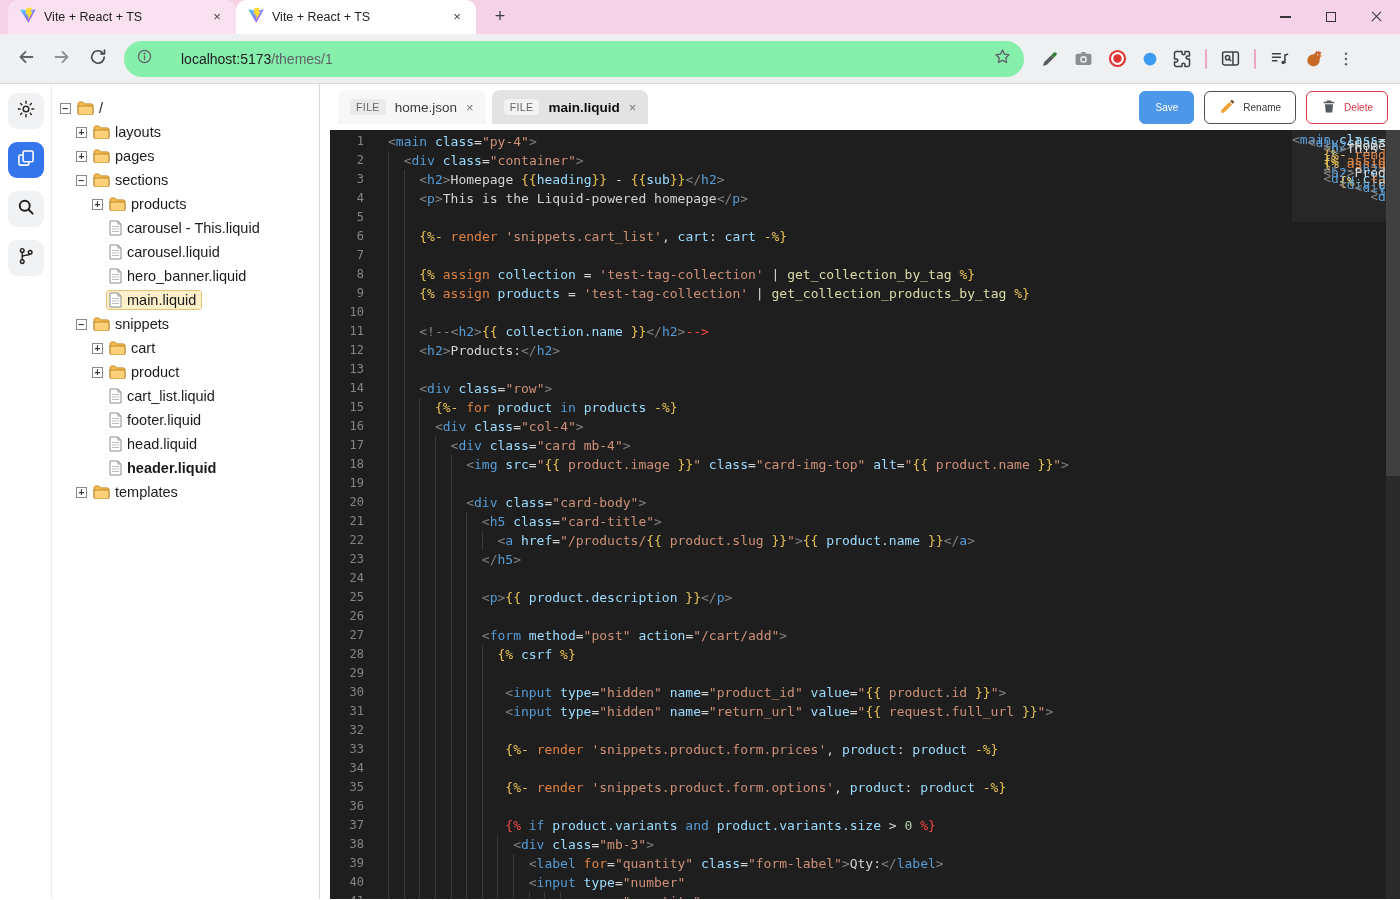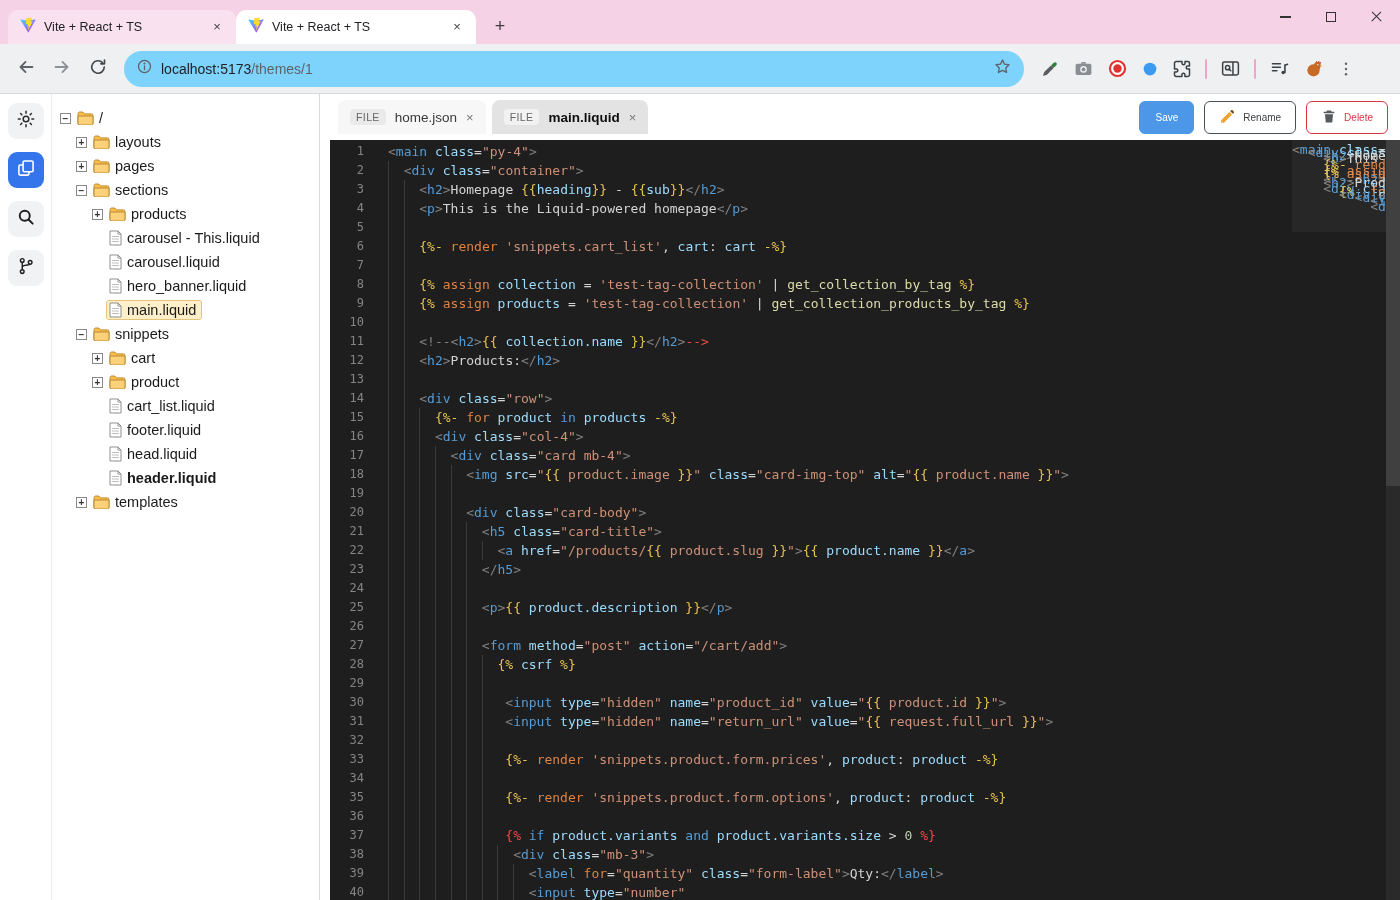--- a/index.html
+++ b/index.html
@@ -1,40 +1,40 @@
 <!DOCTYPE html>
 <html style="--c-d: #808080; --c-t: #569cd6; --c-a: #9cdcfe; --c-s: #ce9178; --c-x: #d4d4d4; --c-l: #e9c351; --c-k: #df8243; --c-b: #569cd6; --c-v: #9cdcfe; --c-f: #dcdcaa; --c-n: #b5cea8; --c-r: #f44747; --c-c: #808080;"><head>
 <meta charset="utf-8">
 <style>
   * { margin:0; padding:0; box-sizing:border-box; }
   html,body { width:1400px; height:900px; overflow:hidden; background:#fff;
               font-family:"Liberation Sans", sans-serif; }
 
   
-  .tabstrip { height:44px; background:#f6d2e7; display:flex; align-items:flex-end; position:relative; }
+  .tabstrip { height:34px; background:#f6d2e7; display:flex; align-items:flex-end; position:relative; }
   .btab { height:34px; display:flex; align-items:center; padding:0 10px 0 12px; gap:8px;
           border-radius:10px 10px 0 0; cursor:default; }
   .btab.inactive { width:228px; margin-left:8px; background:rgba(255,255,255,0.35); }
   .btab.active { width:240px; background:#ffffff; }
   .btab-title { font-size:12.5px; color:#202124; flex:1; white-space:nowrap; overflow:hidden; }
   .btab-close { font-size:13px; color:#444; width:18px; height:18px; line-height:17px; text-align:center; border-radius:50%; }
   .newtab { width:28px; height:28px; margin:0 0 3px 10px; border-radius:50%; text-align:center;
             line-height:26px; font-size:18px; color:#3c3c3c; }
   .wincontrols { position:absolute; right:0; top:0; height:34px; display:flex; }
   .wc { width:46px; height:34px; display:flex; align-items:center; justify-content:center; position:relative; }
   .wc-min { width:11px; height:1.5px; background:#333; display:block; }
   .wc-max { width:10px; height:10px; border:1.4px solid #333; display:block; }
   .wc-x1,.wc-x2 { position:absolute; width:13px; height:1.4px; background:#333; top:16px; left:16px; }
   .wc-x1 { transform:rotate(45deg);} .wc-x2{ transform:rotate(-45deg);}
 
   .toolbar { height:50px; background:#eef0f2; display:flex; align-items:center; padding:0 10px;
              border-bottom:1px solid #d7d9dd; }
   .navbtn { width:32px; height:32px; display:flex; align-items:center; justify-content:center; margin-right:4px; }
-  .addr { flex:0 0 900px; height:36px; background:#7dd3fc; border-radius:18px; display:flex;
-          align-items:center; padding:0 12px; margin-left:6px; }
+  .addr { flex:0 0 900px; height:36px; background:#86efac; border-radius:18px; display:flex;
+          align-items:center; padding:0 12px; margin-left:6px;gap:20px; }
   .addr-url { font-size:14px; margin-left:8px; flex:1; white-space:nowrap; }
   .addr-host { color:#202124; } .addr-path { color:#5f6368; }
   .ticons { display:flex; align-items:center; gap:13px; margin-left:16px; }
   .ticons span { display:inline-flex; }
   .tdivider { width:2px; height:20px; background:#eba7c3; border-radius:1px; }
 
   
   .content { display:flex; height:815px; background:#fff; }
   .rail { flex:0 0 52px; border-right:1px solid #ececec; display:flex; flex-direction:column;
           align-items:center; padding-top:9px; gap:13px; }

